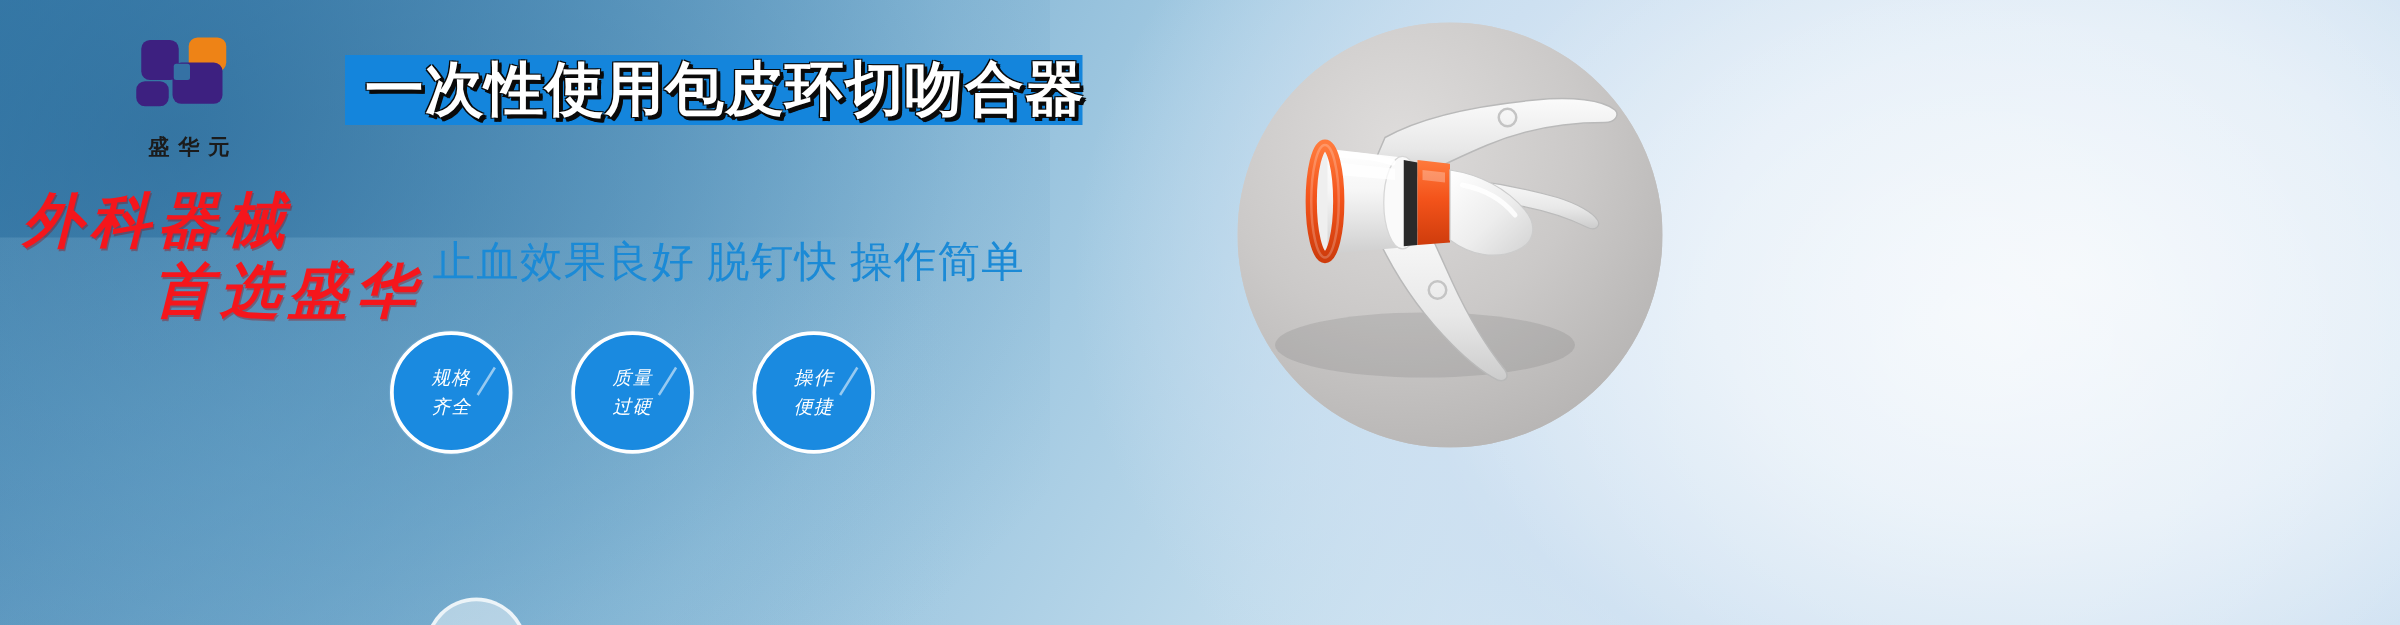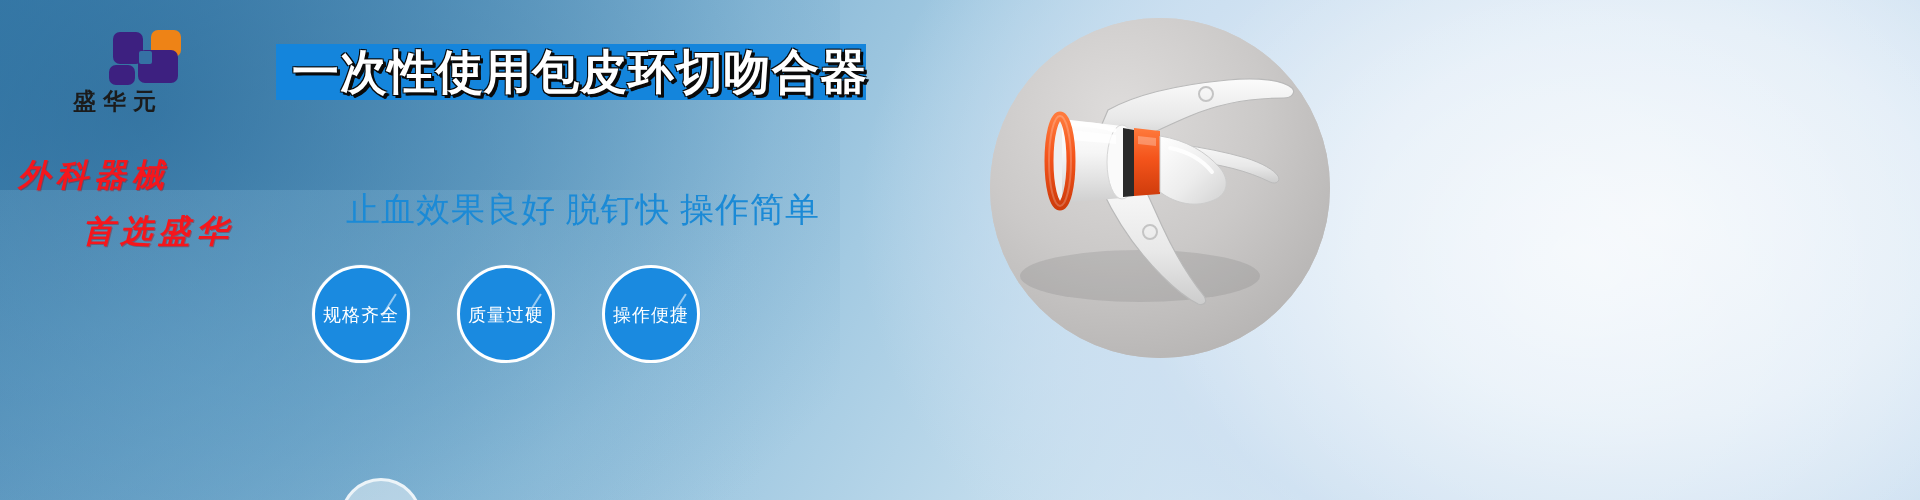--- a/index.html
+++ b/index.html
@@ -85,23 +85,23 @@
   .lm-c { left: 33px; top: 22px; width: 40px; height: 33px; background: #3d2080; }
   .lm-d { left: 4px;  top: 37px; width: 26px; height: 20px; background: #3d2080; }
   .lm-notch {
     position: absolute;
     left: 34px; top: 23px;
     width: 13px; height: 13px;
     background: #3571a4;
     border-radius: 2px;
   }
   .logo-name {
-    margin-top: 0;
-    text-align: left;
-    font-size: 23px;
+    margin-top: 20px;
+    text-align: center;
+    font-size: 17px;
     font-weight: 700;
     letter-spacing: 7px;
     color: #1b1b1b;
     text-indent: 7px;
     font-family: "DejaVu Sans", "Liberation Sans", sans-serif;
   }
 
   
   .title-band {
     position: absolute;
@@ -133,30 +133,30 @@
       -1px  1px 0 #0a0a0a;
   }
 
   
   .calli {
     position: absolute;
     left: 18px;
     top: 150px;
     width: 340px;
     color: #f5161c;
-    font-family: Liberation Mono, monospace;
+    font-family: Liberation Serif, serif;
     font-weight: 700;
-    font-size: 32px;
+    font-size: 48px;
     line-height: 56px;
     letter-spacing: 6px;
     font-style: italic;
     text-shadow: 1px 1px 0 rgba(160,0,0,0.35);
   }
   .calli-l2 {
-    margin-left: 64px;
+    margin-left: 104px;
   }
 
   
   .subtitle {
     position: absolute;
     left: 346px;
     top: 163px;
     font-size: 34px;
     font-weight: 500;
     color: #1b8ad6;
@@ -176,28 +176,29 @@
   }
   .badge {
     position: relative;
     width: 92px;
     height: 92px;
     border-radius: 50%;
     background: #1a8ae0;
     border: 3px solid #ffffff;
     box-shadow: 0 0 0 1px rgba(120,175,215,0.45);
     display: flex;
-    flex-direction: row;
+    flex-direction: column;
     align-items: center;
     justify-content: center;
     color: #ffffff;
-    font-size: 18px;
+    font-size: 15px;
     line-height: 23px;
     letter-spacing: 1px;
     font-family: "DejaVu Sans", "Liberation Sans", sans-serif;
+    font-style: italic;
   }
   .badge .slash {
     position: absolute;
     right: 17px;
     top: 24px;
     width: 2px;
     height: 26px;
     background: rgba(255,255,255,0.55);
     transform: rotate(32deg);
   }

